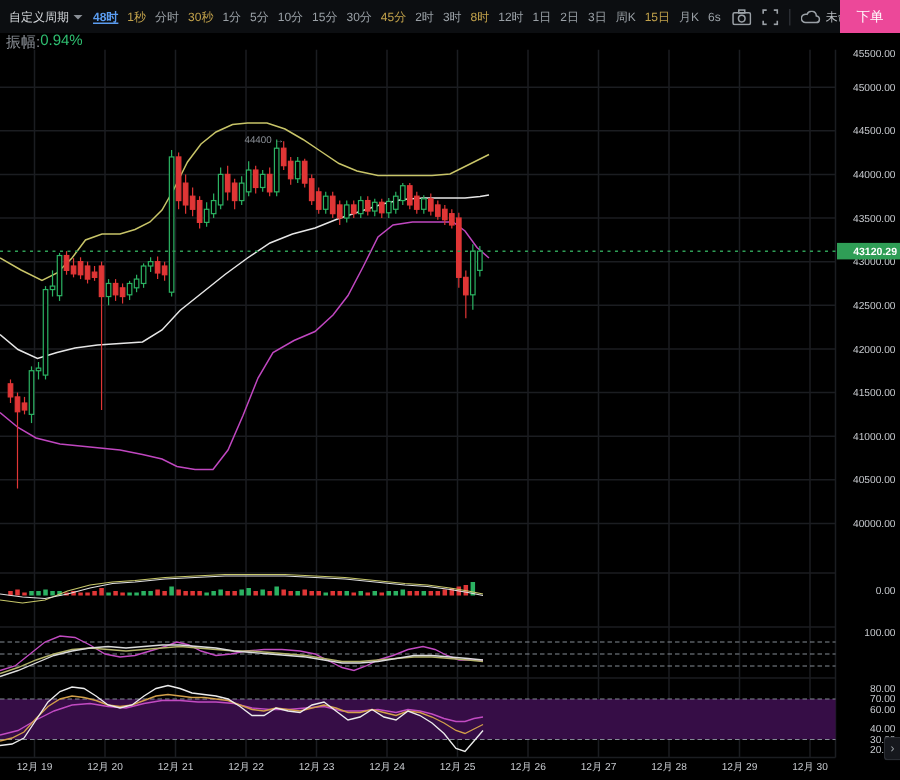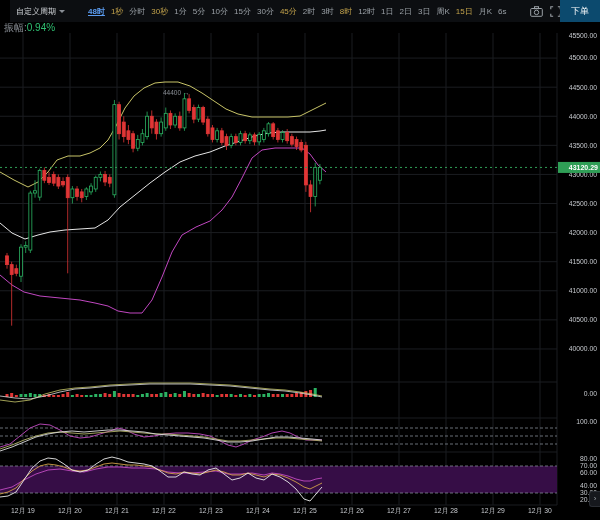--- a/index.html
+++ b/index.html
@@ -5,32 +5,32 @@
   html,body{margin:0;padding:0;background:#000;}
   body{width:600px;height:520px;overflow:hidden;font-family:"Liberation Sans","DejaVu Sans",sans-serif;}
   #app{position:relative;width:600px;height:520px;background:#000;}
   svg#chart{position:absolute;left:0;top:0;z-index:1;}
   svg text{font-family:"Liberation Sans","DejaVu Sans",sans-serif;}
   .ax{fill:#c6c9ce;font-size:6.8px;}
   .dt{fill:#c6c9ce;font-size:6.8px;}
   .ann{fill:#8a8f96;font-size:6.5px;}
   .badge-t{fill:#ffffff;font-size:7px;font-weight:bold;}
   .toolbar{position:absolute;top:0;left:0;right:0;height:22px;z-index:3;background:#0c0e11;
-    border-bottom:1px solid #202226;display:flex;align-items:center;gap:20px;padding-left:6px;
-    font-size:8px;color:#9aa0a6;white-space:nowrap;margin-left:10px;}
+    border-bottom:1px solid #202226;display:flex;align-items:center;gap:4px;padding-left:6px;
+    font-size:8px;color:#9aa0a6;white-space:nowrap;}
   .tfsel{display:flex;align-items:center;gap:3px;color:#d3d6da;cursor:pointer;margin-right:3px;}
   .caret{width:0;height:0;border-left:3px solid transparent;border-right:3px solid transparent;
     border-top:3.5px solid #8a8f96;display:inline-block;}
   .tf{cursor:pointer;}
   .tf.selected{color:#5b9cf0;font-weight:bold;text-decoration:underline;}
   .tf.custom{color:#c2a24b;font-weight:normal;}
   .tbicons{display:flex;align-items:center;gap:7px;margin-left:4px;}
   .vsep{width:1px;height:11px;background:#2a2d33;}
   .chartname{display:flex;align-items:center;gap:3px;color:#b9bdc2;cursor:pointer;}
-  .order-btn{position:absolute;right:0;top:0;width:40px;height:22px;background:#0c4a6e;color:#fff;
+  .order-btn{position:absolute;right:0;top:0;width:40px;height:22px;background:#ec4899;color:#fff;
     border:none;font-size:9px;z-index:4;cursor:pointer;font-family:"Liberation Sans","DejaVu Sans",sans-serif;}
   .statusrow{position:absolute;top:22px;left:0;right:0;height:11px;z-index:3;background:#000;
     font-size:10px;color:#8a8f96;padding-left:4px;display:flex;align-items:center;}
   .statusrow .val{color:#2fbf71;text-align:right;}
   .corner-chip{position:absolute;right:0;top:491px;width:10px;height:14px;background:#16181d;
     border:1px solid #2a2d33;border-right:none;border-radius:3px 0 0 3px;color:#9aa0a6;
     font-size:8px;line-height:13px;text-align:center;z-index:2;cursor:pointer;}
   .icon{display:inline-flex;cursor:pointer;}
 </style>
 </head>

